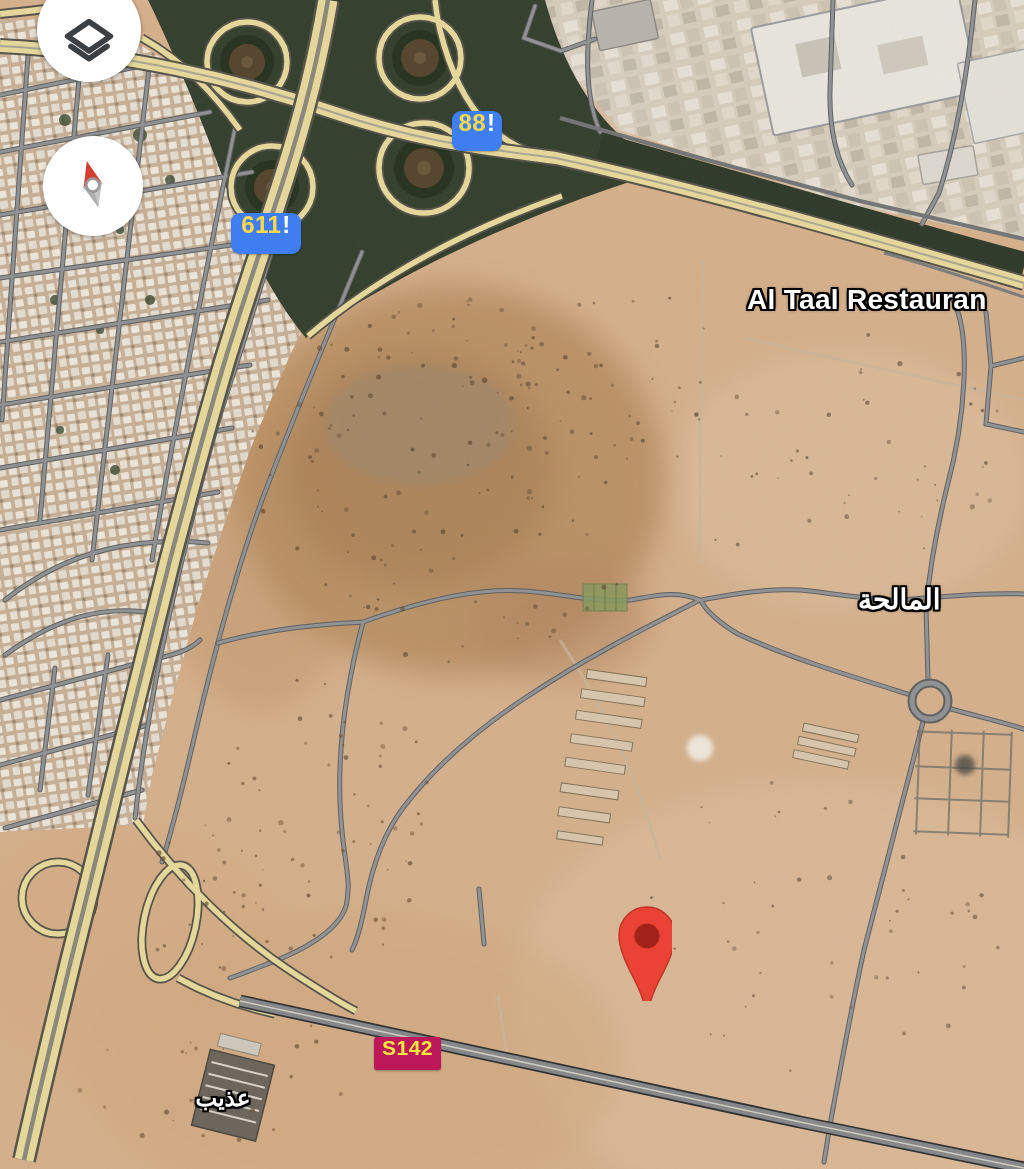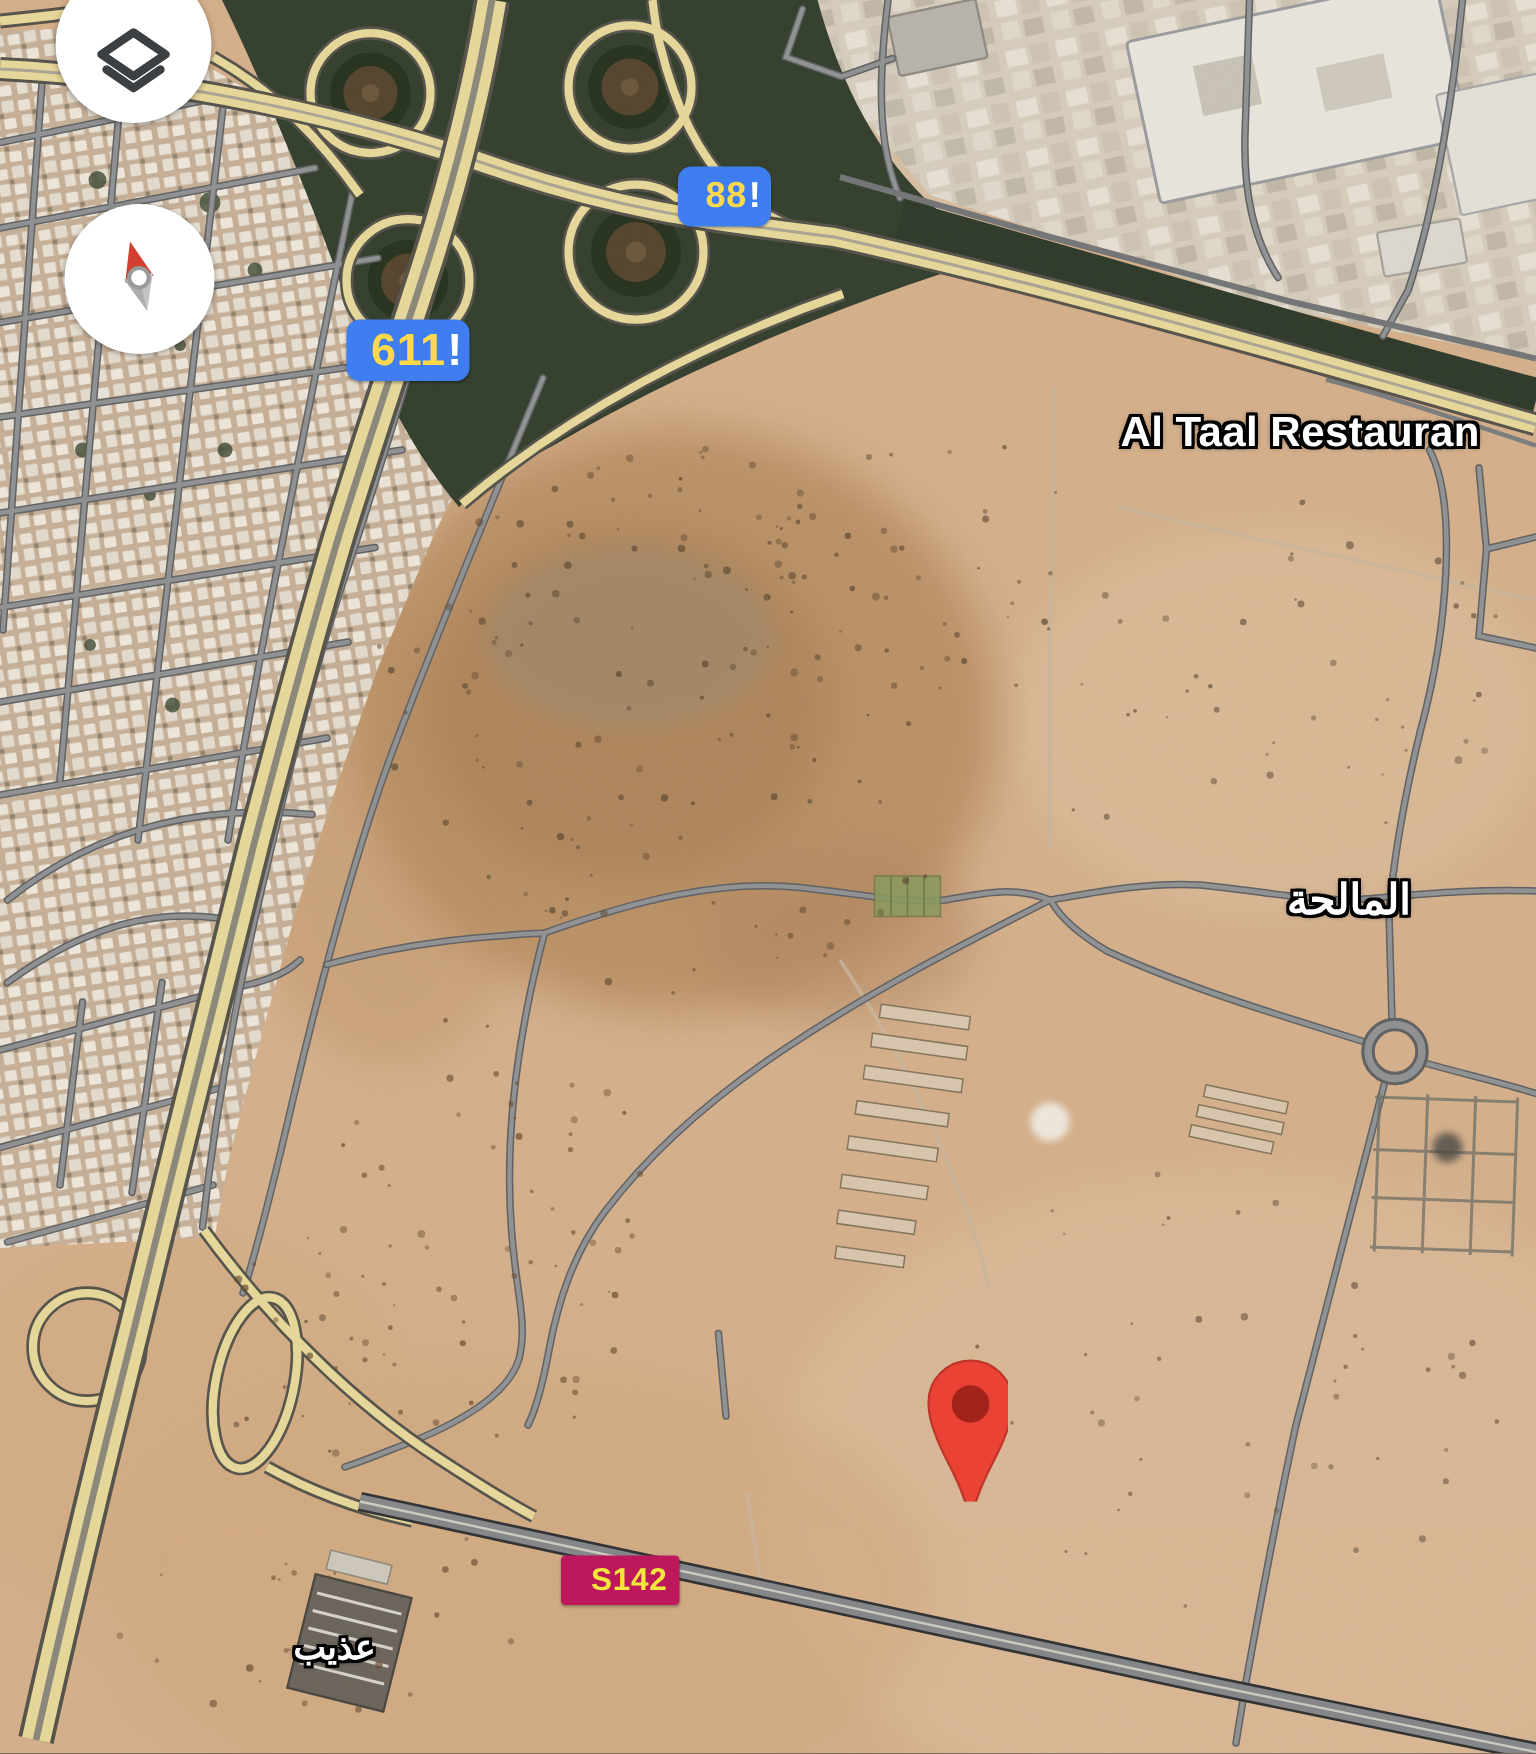--- a/index.html
+++ b/index.html
@@ -13,39 +13,38 @@
   .ctl{
     position:absolute;background:#fff;border-radius:50%;
     box-shadow:0 1px 4px rgba(0,0,0,.35);
     display:flex;align-items:center;justify-content:center;
   }
   .ctl-layers{left:37px;top:-22px;width:104px;height:104px;}
   .ctl-layers svg{margin-top:30px;}
   .ctl-compass{left:43px;top:136px;width:100px;height:100px;}
   
   .badge{
-    position:absolute;display:flex;align-items:center;justify-content:center;
+    position:absolute;display:flex;align-items:flex-start;justify-content:center;
     font-weight:700;letter-spacing:.5px;
     box-shadow:0 1px 2px rgba(0,0,0,.3);
-    padding-left:12px;
   }
-  .badge-blue{border-radius:9px;font-size:30px;}
+  .badge-blue{border-radius:9px;font-size:24px;}
   .badge .num{line-height:1;}
   .badge .suffix{color:#fff;line-height:1;margin-left:1px;}
   .badge-88{left:452px;top:111px;width:50px;height:40px;font-size:24px;}
   .badge-611{left:231px;top:213px;width:70px;height:41px;}
   .badge-s142{left:374px;top:1037px;width:67px;height:33px;border-radius:3px;font-size:21px;letter-spacing:.5px;}
   
   .plabel{
     position:absolute;color:#fff;font-weight:700;white-space:nowrap;
     text-shadow:-2px -2px 0 #000,2px -2px 0 #000,-2px 2px 0 #000,2px 2px 0 #000,
                  0 -2px 0 #000,0 2px 0 #000,-2px 0 0 #000,2px 0 0 #000,
                  0 0 4px #000;
   }
-  .lbl-altaal{left:747px;top:272px;font-size:28px;letter-spacing:.3px;}
+  .lbl-altaal{left:747px;top:284px;font-size:28px;letter-spacing:.3px;}
   .lbl-almalha{left:858px;top:583px;width:116px;font-size:28px;}
   .lbl-adheeb{left:166px;top:1085px;width:114px;font-size:23px;text-align:center;}
   
   .marker{position:absolute;left:614px;top:903px;width:58px;height:98px;}
 </style>
 </head>
 <body>
 
 <div class="map">
 

